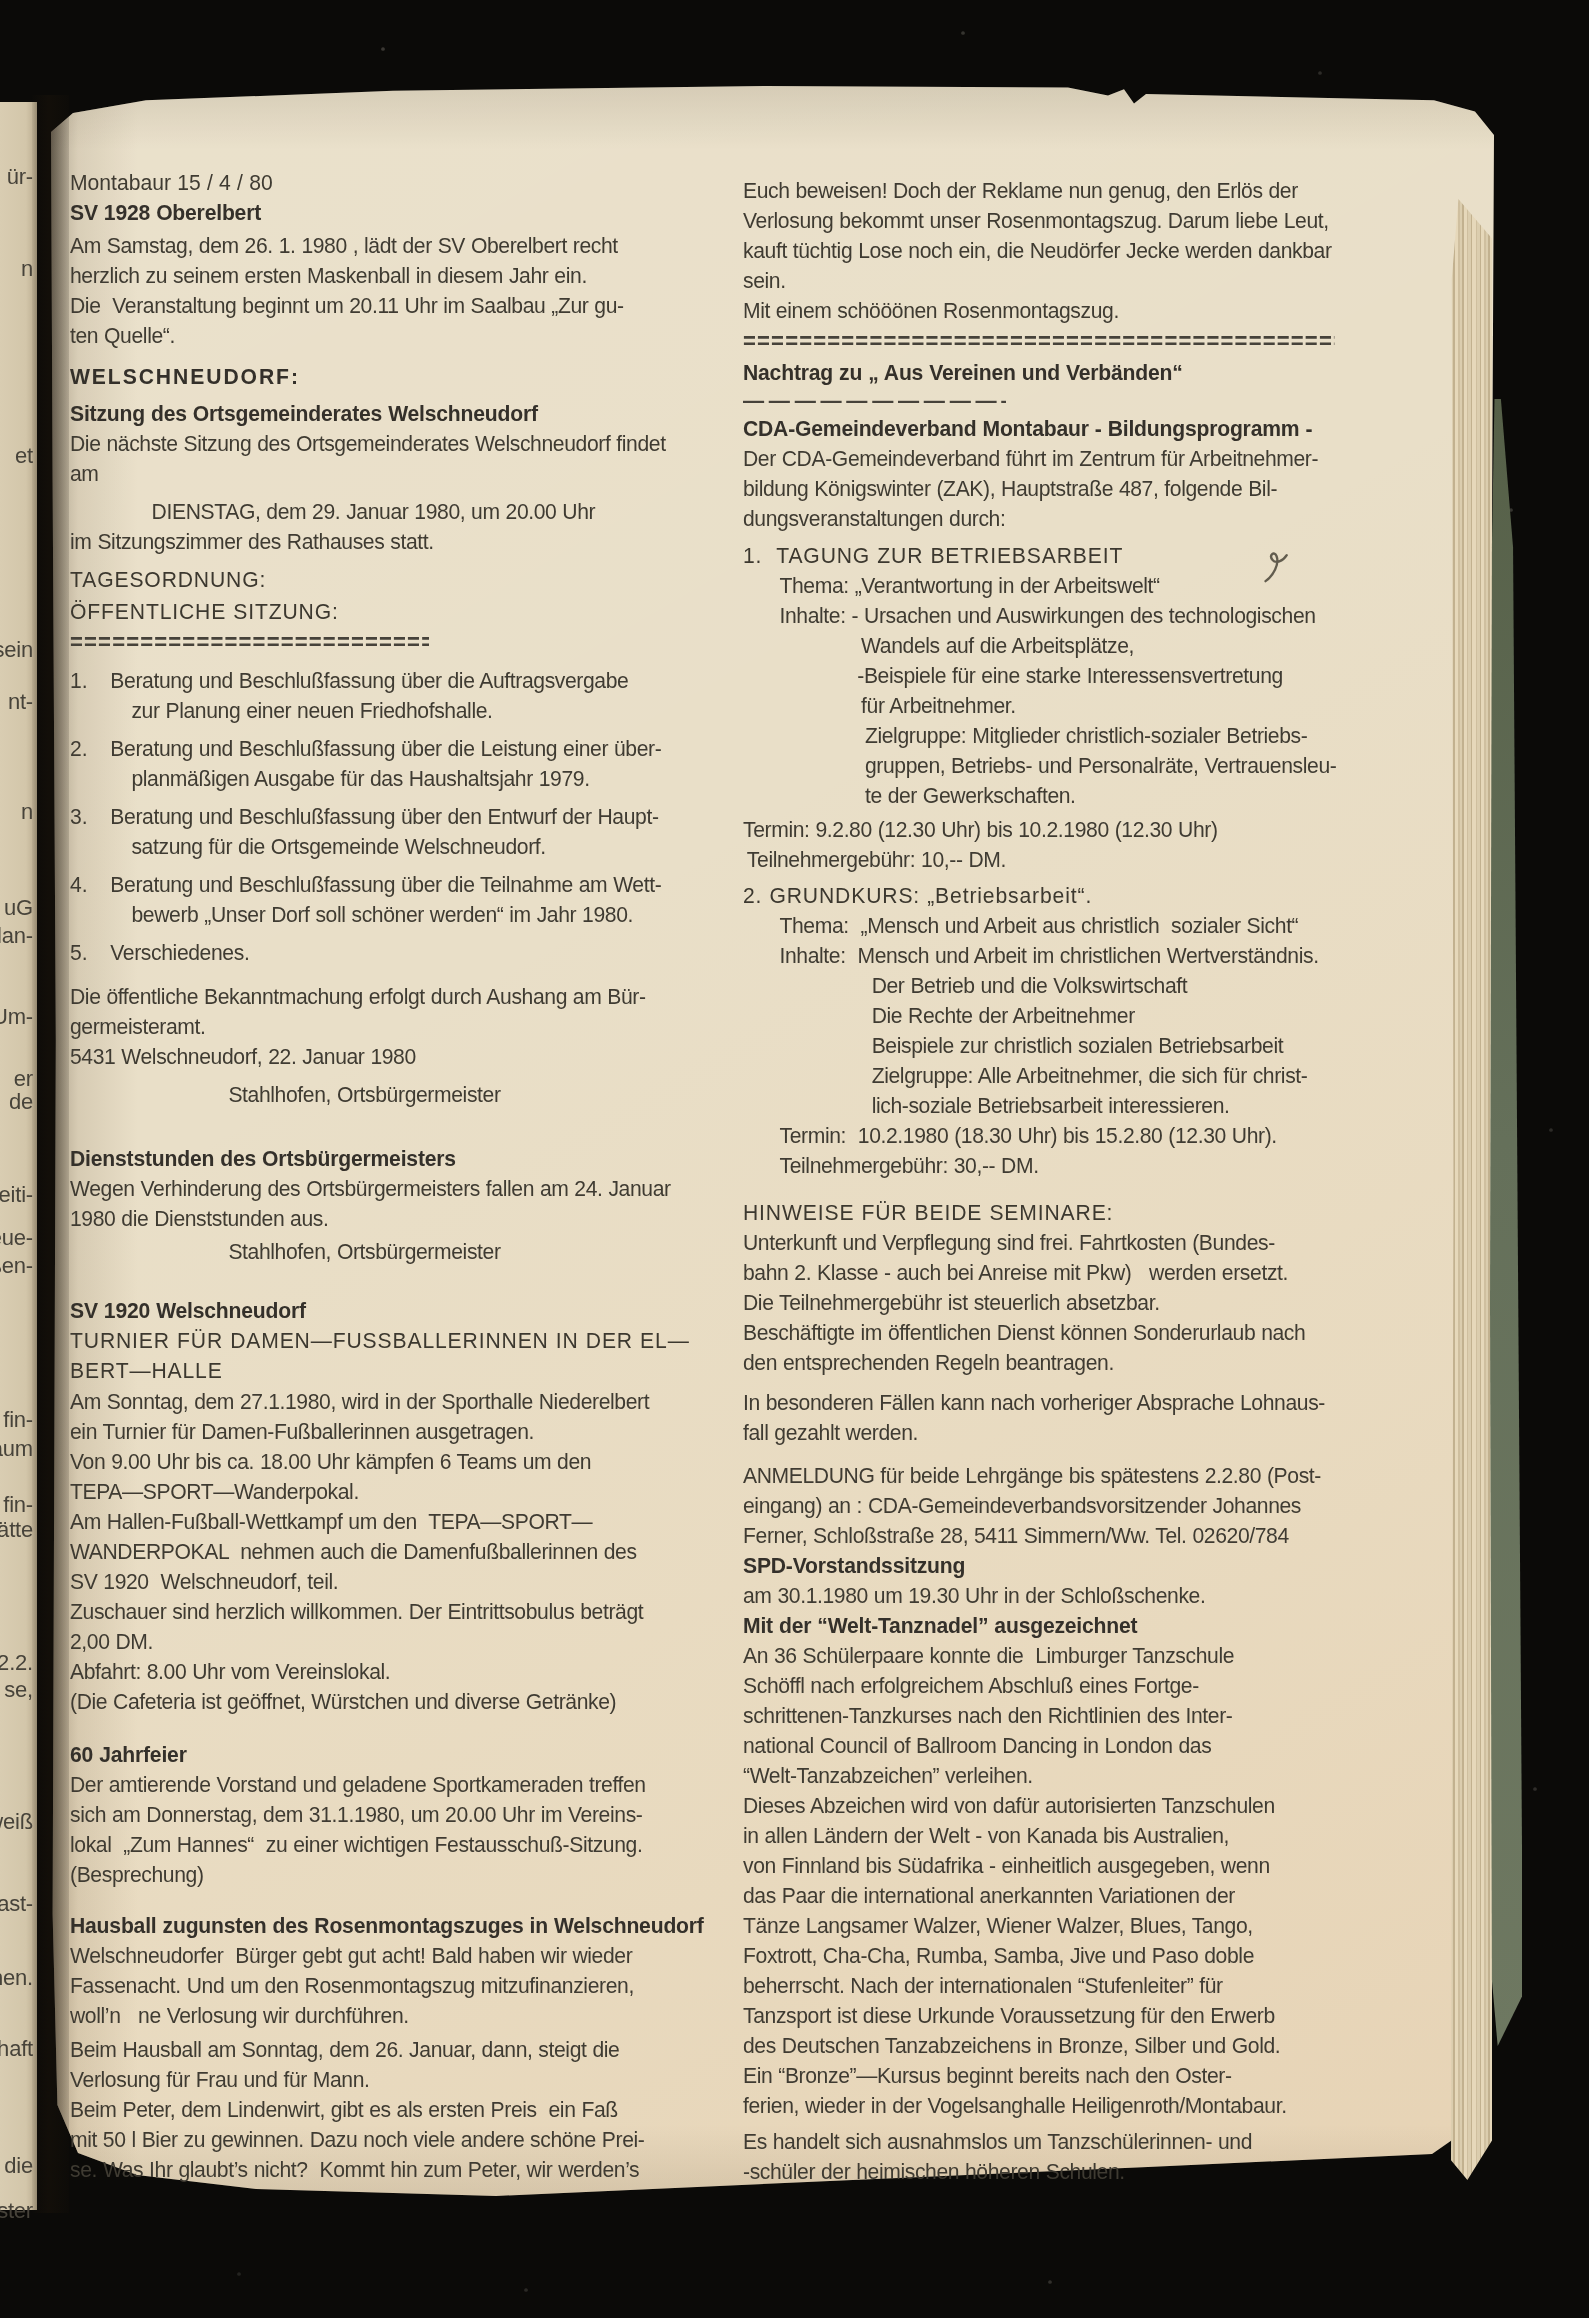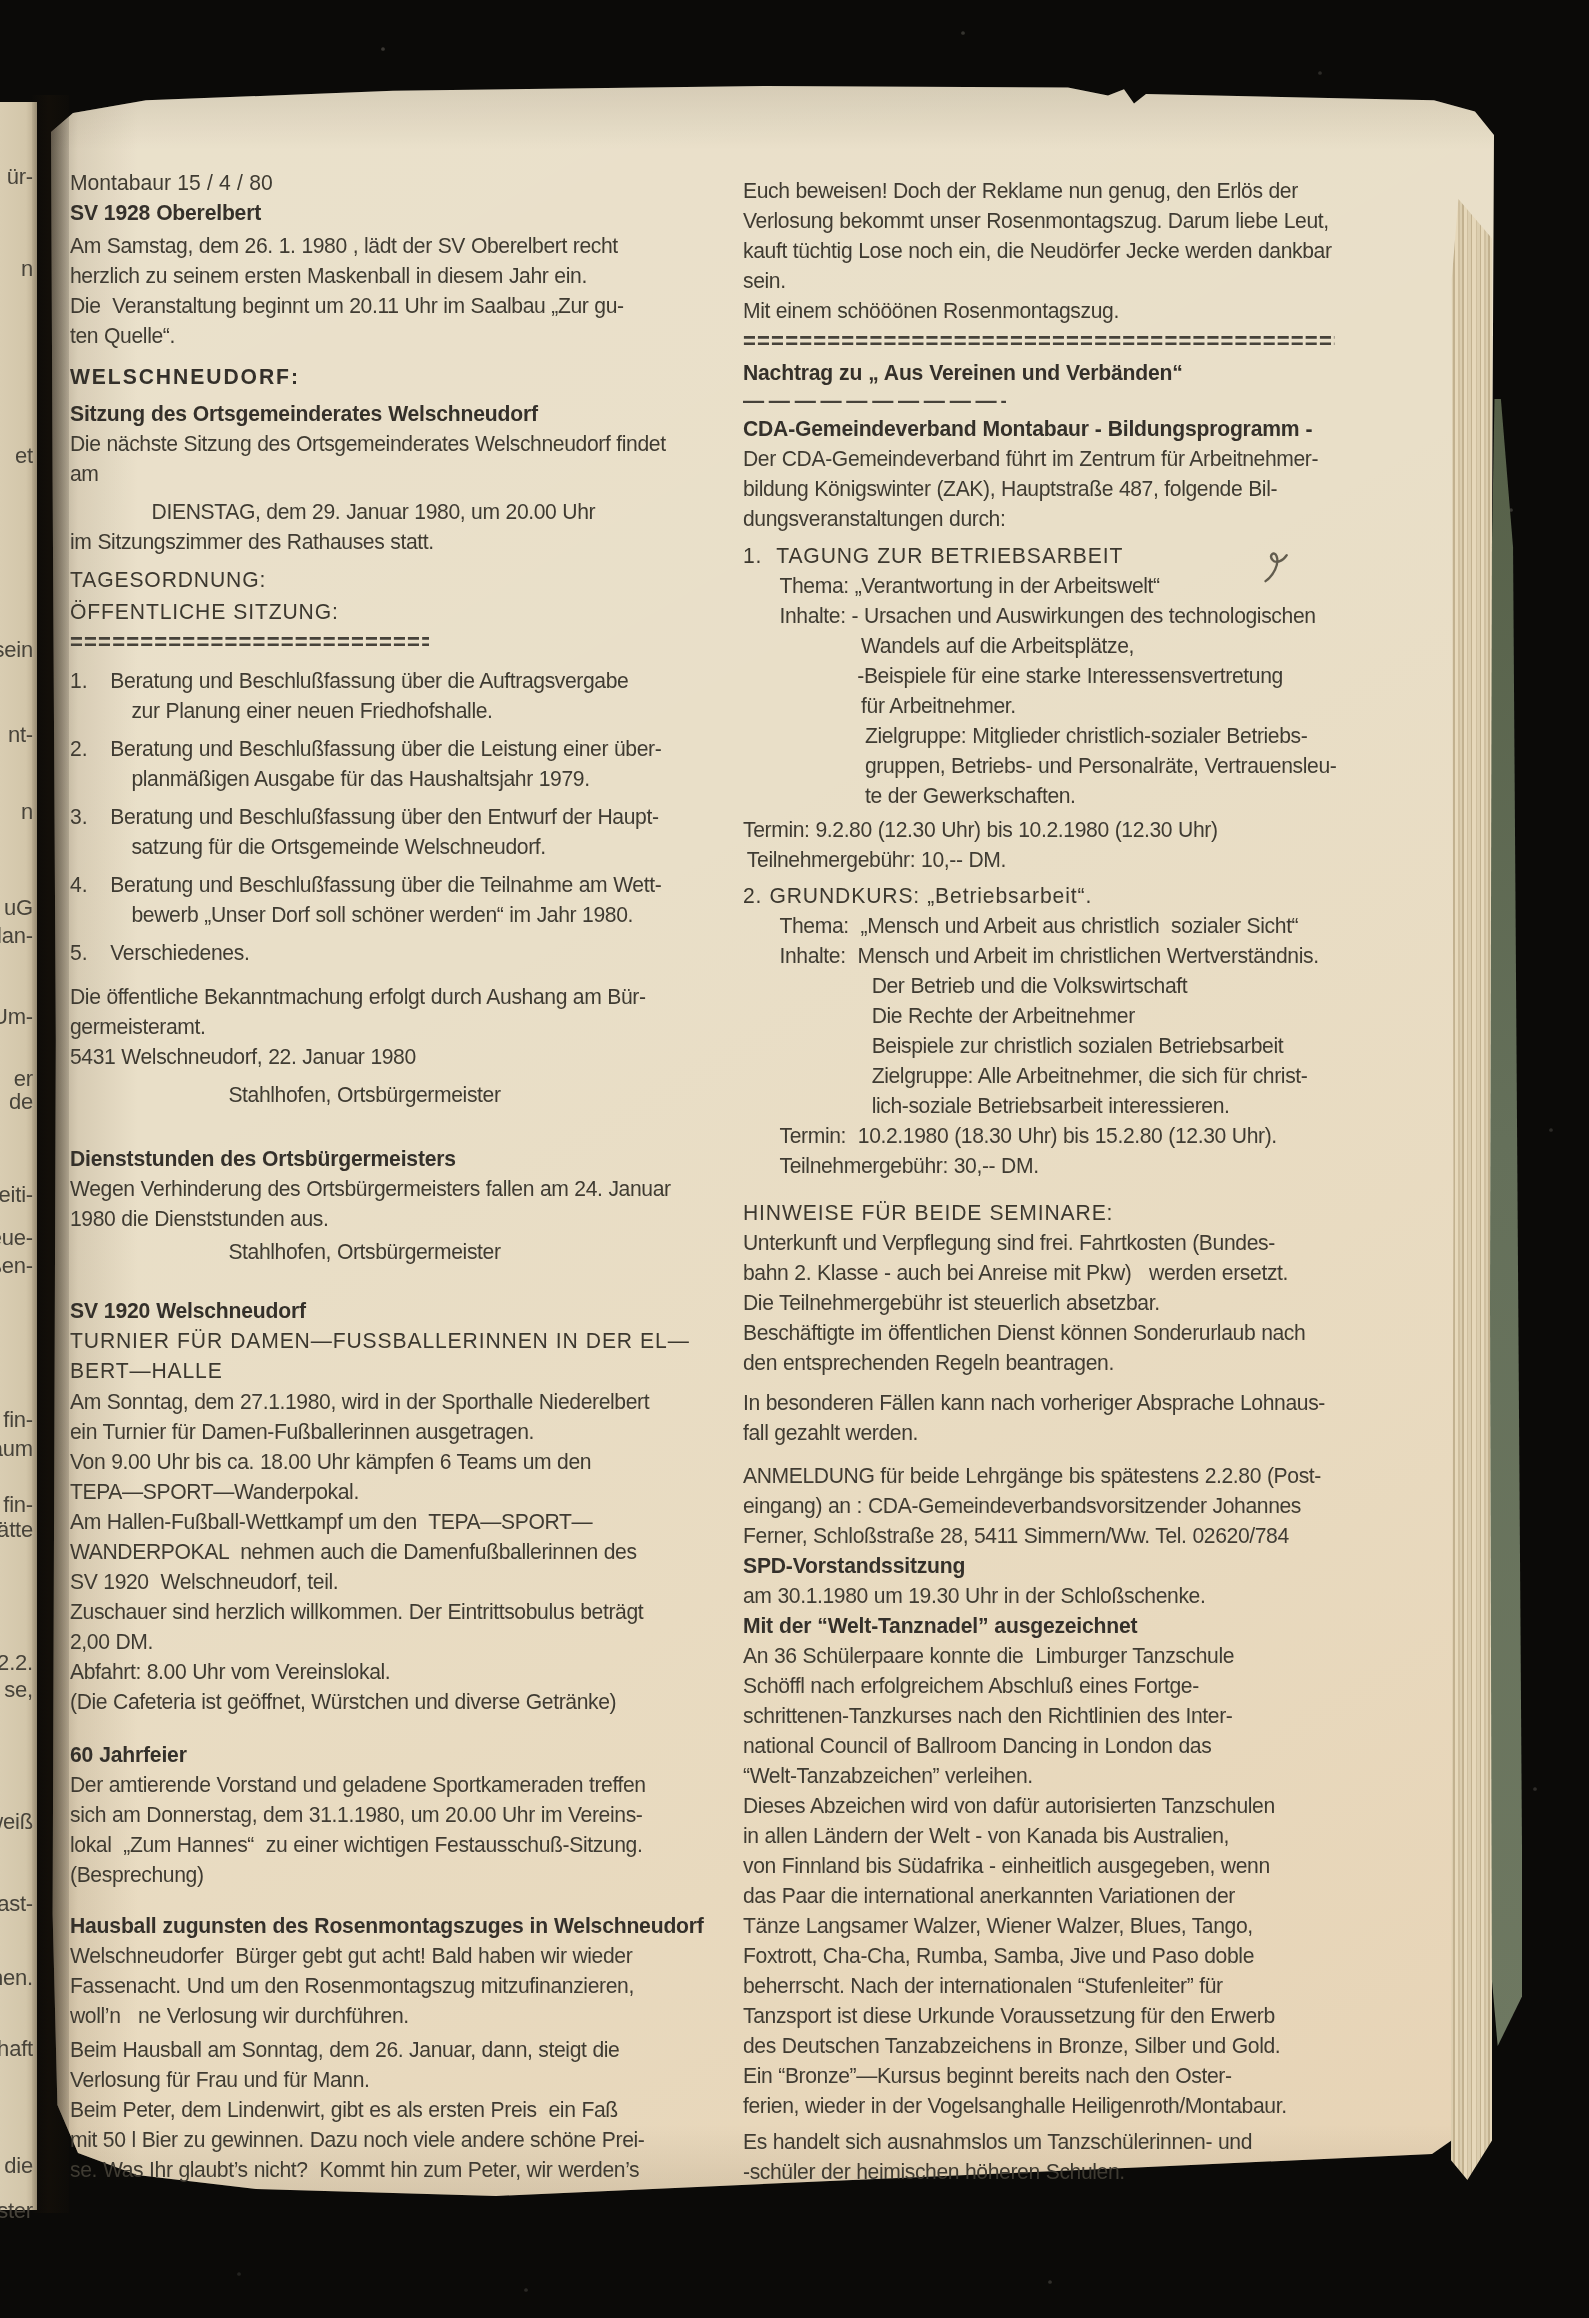--- a/index.html
+++ b/index.html
@@ -68,21 +68,21 @@
 <body>
 
 <div id="canvas">
   <div class="specks"></div>
 
   <div class="sliver">
       <span class="fragment" style="top: 61px;">ür-</span>
       <span class="fragment" style="top: 153px;">n</span>
       <span class="fragment" style="top: 340px;">et</span>
       <span class="fragment" style="top: 534px;">sein</span>
-      <span class="fragment" style="top: 619px; margin-left: 48px;">nt-</span>
+      <span class="fragment" style="top: 586px; margin-left: 48px;">nt-</span>
       <span class="fragment" style="top: 696px;">n</span>
       <span class="fragment" style="top: 792px;">uG</span>
       <span class="fragment" style="top: 820px;">splan-</span>
       <span class="fragment" style="top: 901px;">s Um-</span>
       <span class="fragment" style="top: 963px;">er</span>
       <span class="fragment" style="top: 986px; margin-left: 21px;">de</span>
       <span class="fragment" style="top: 1079px;">eiti-</span>
       <span class="fragment" style="top: 1122px;">neue-</span>
       <span class="fragment" style="top: 1150px;">ßen-</span>
       <span class="fragment" style="top: 1304px;">fin-</span>

